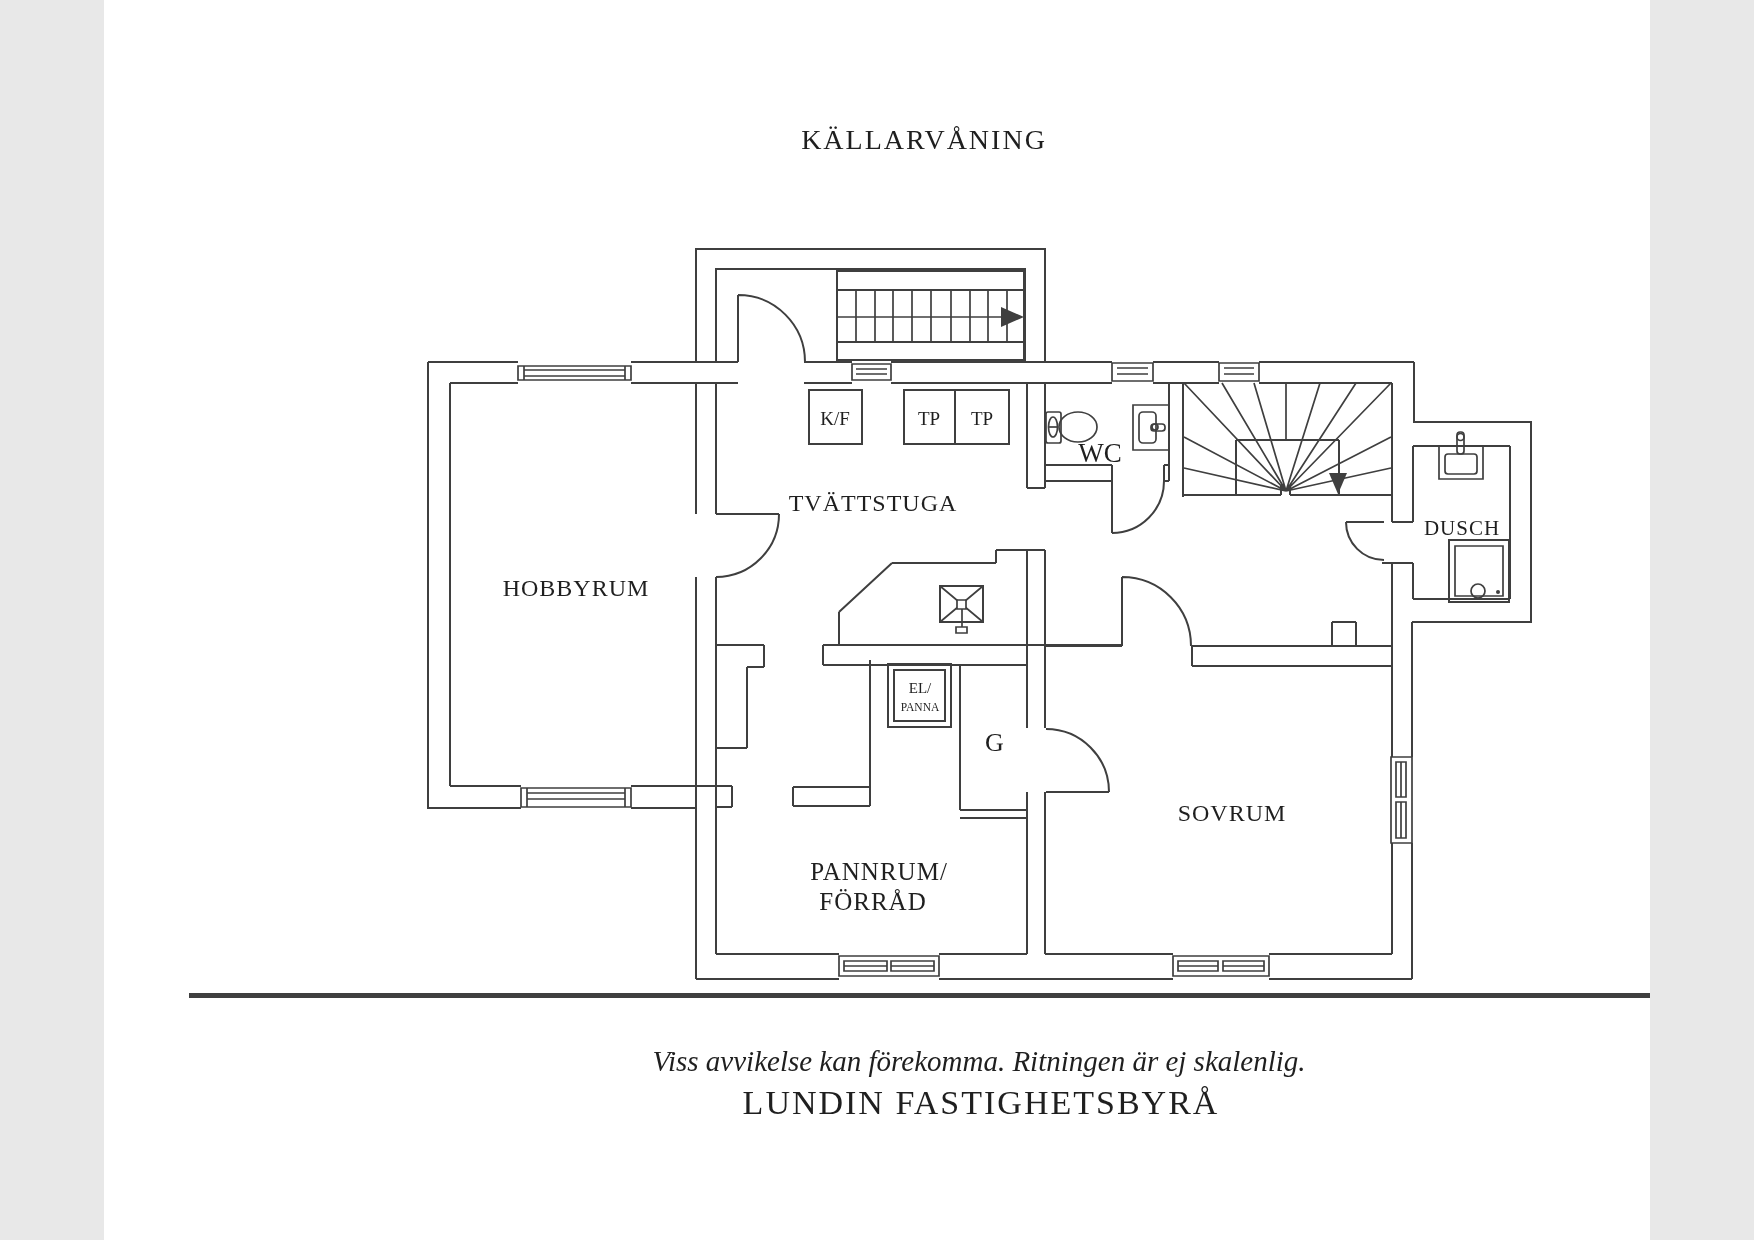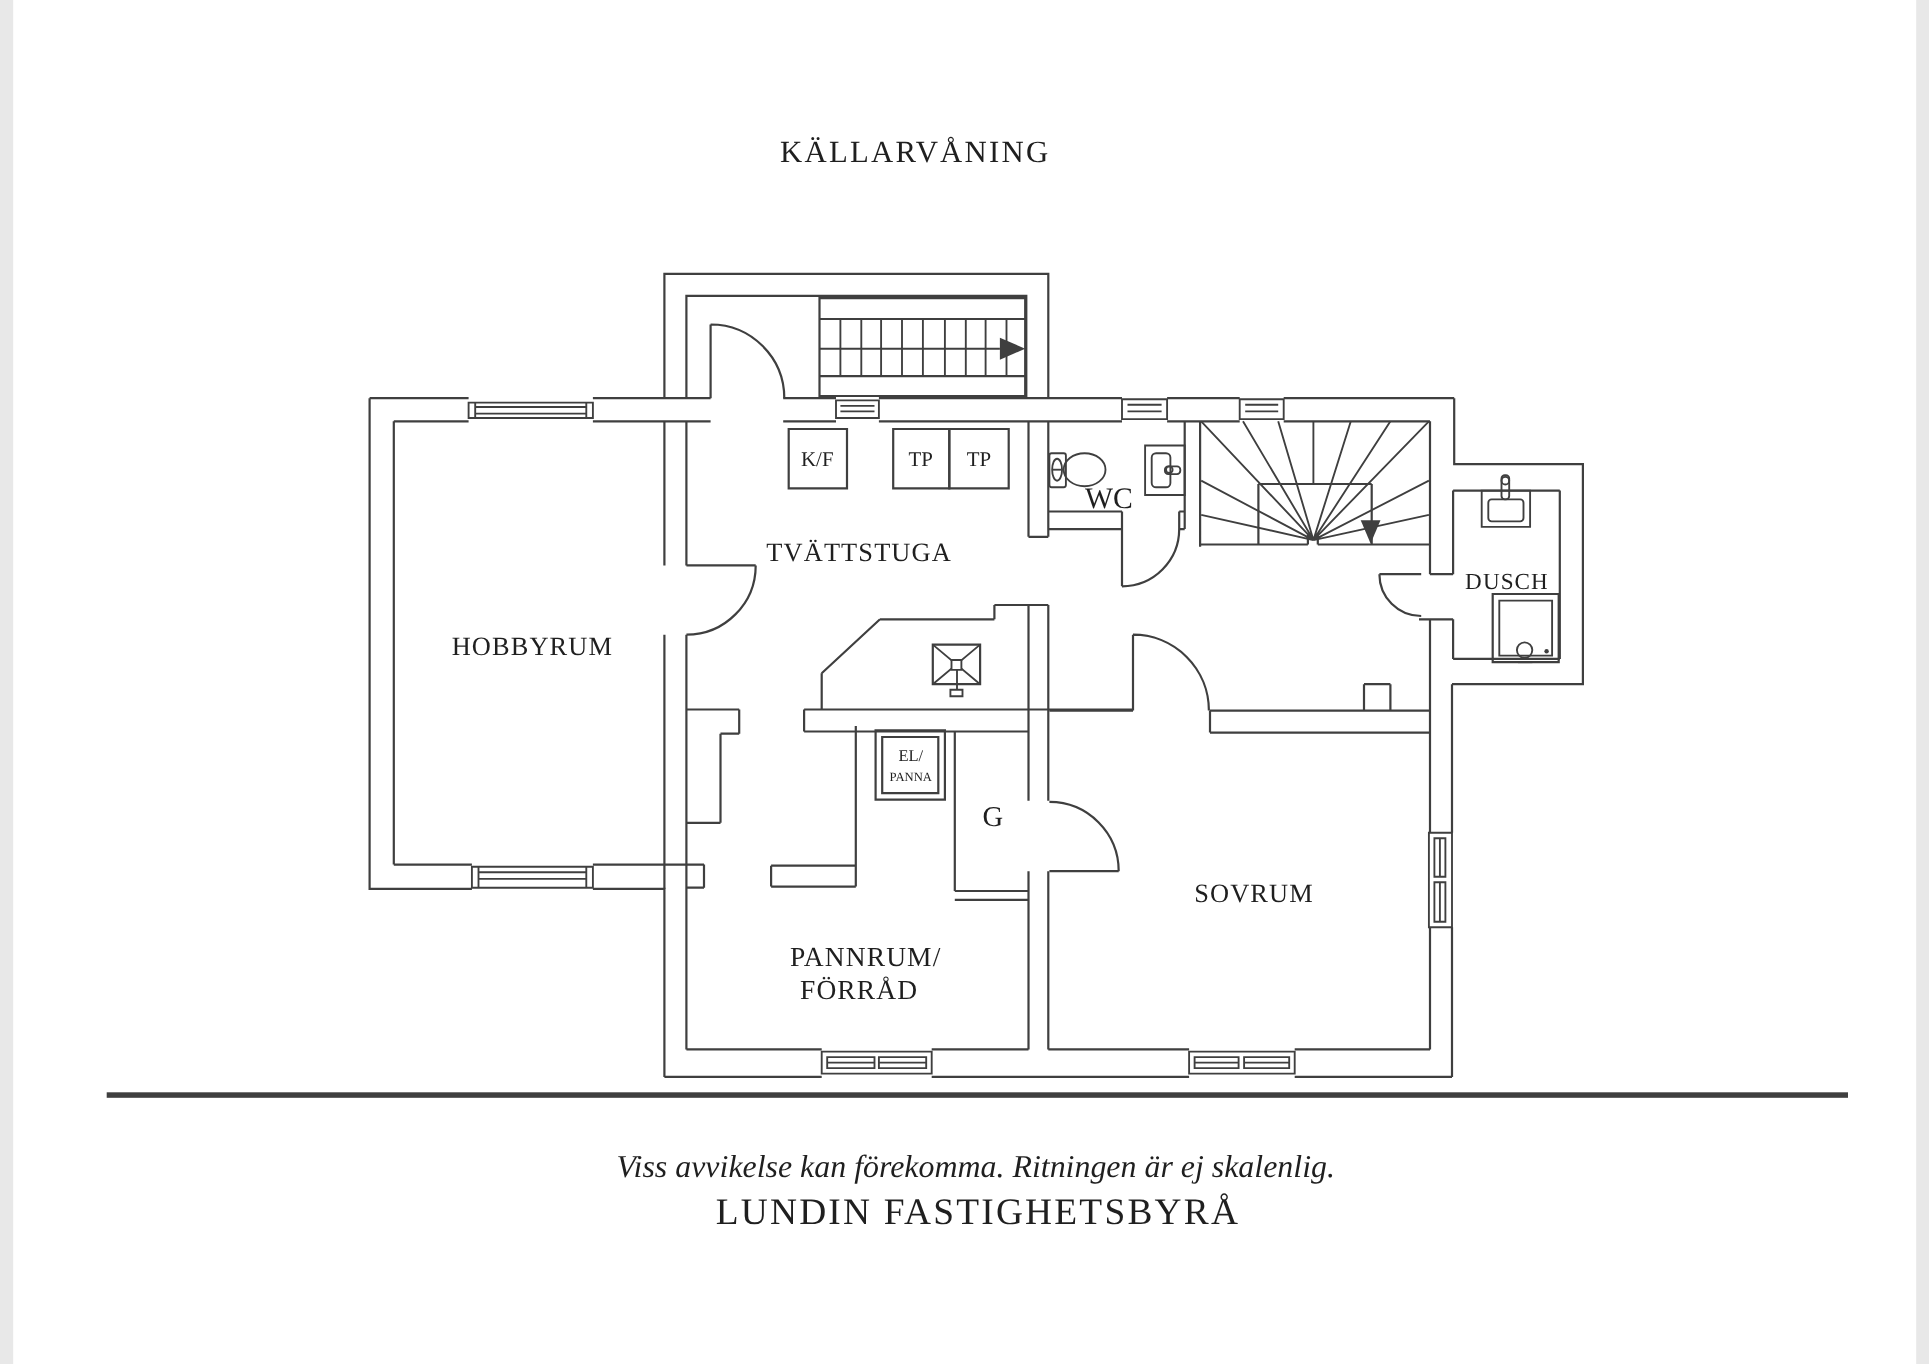--- a/index.html
+++ b/index.html
@@ -1,18 +1,18 @@
 <!DOCTYPE html>
 <html style="--line: #3f3f3f; --text: #1f1f1f; --bg: #ffffff;"><head>
 <meta charset="utf-8">
 <style>
   html,body { margin:0; padding:0; background:#e8e8e8; }
   .page {
     position:relative;
-    width:1730px; height:1240px;
+    width:1546px; height:1240px;
     margin:0 auto;
     background:var(--bg,#ffffff);
     font-family:"Liberation Serif", serif;
     overflow:hidden;
   }
   svg.plan { position:absolute; left:0; top:0; }
   svg.plan path, svg.plan line, svg.plan rect, svg.plan ellipse, svg.plan circle, svg.plan polyline {
     vector-effect:non-scaling-stroke;
   }
   .ln   { stroke:var(--line,#3f3f3f); stroke-width:2;   fill:none; }

